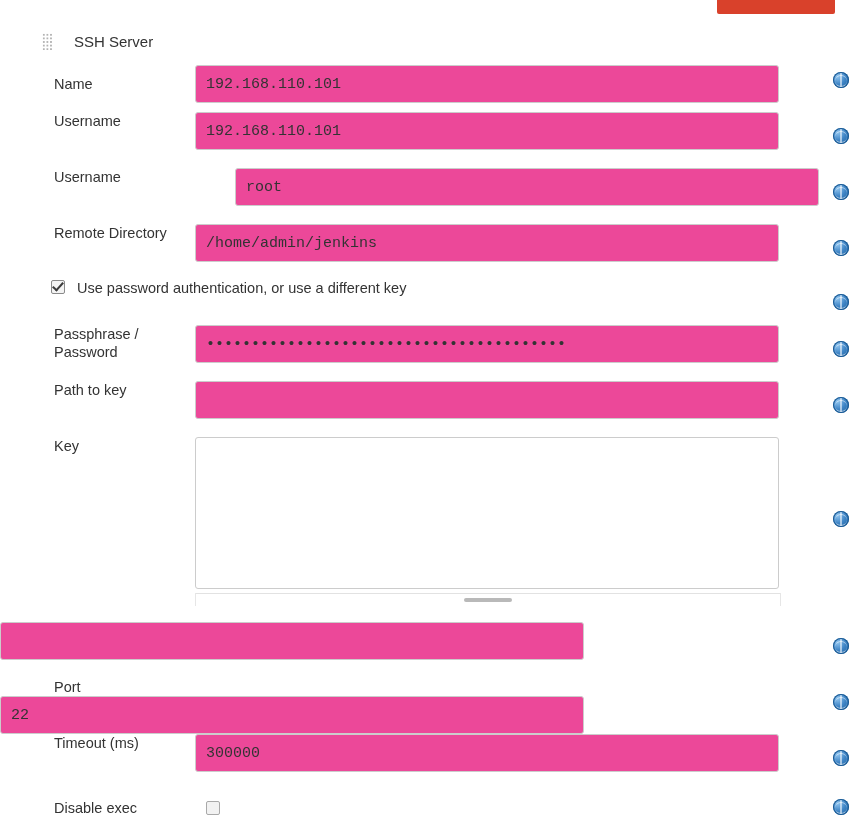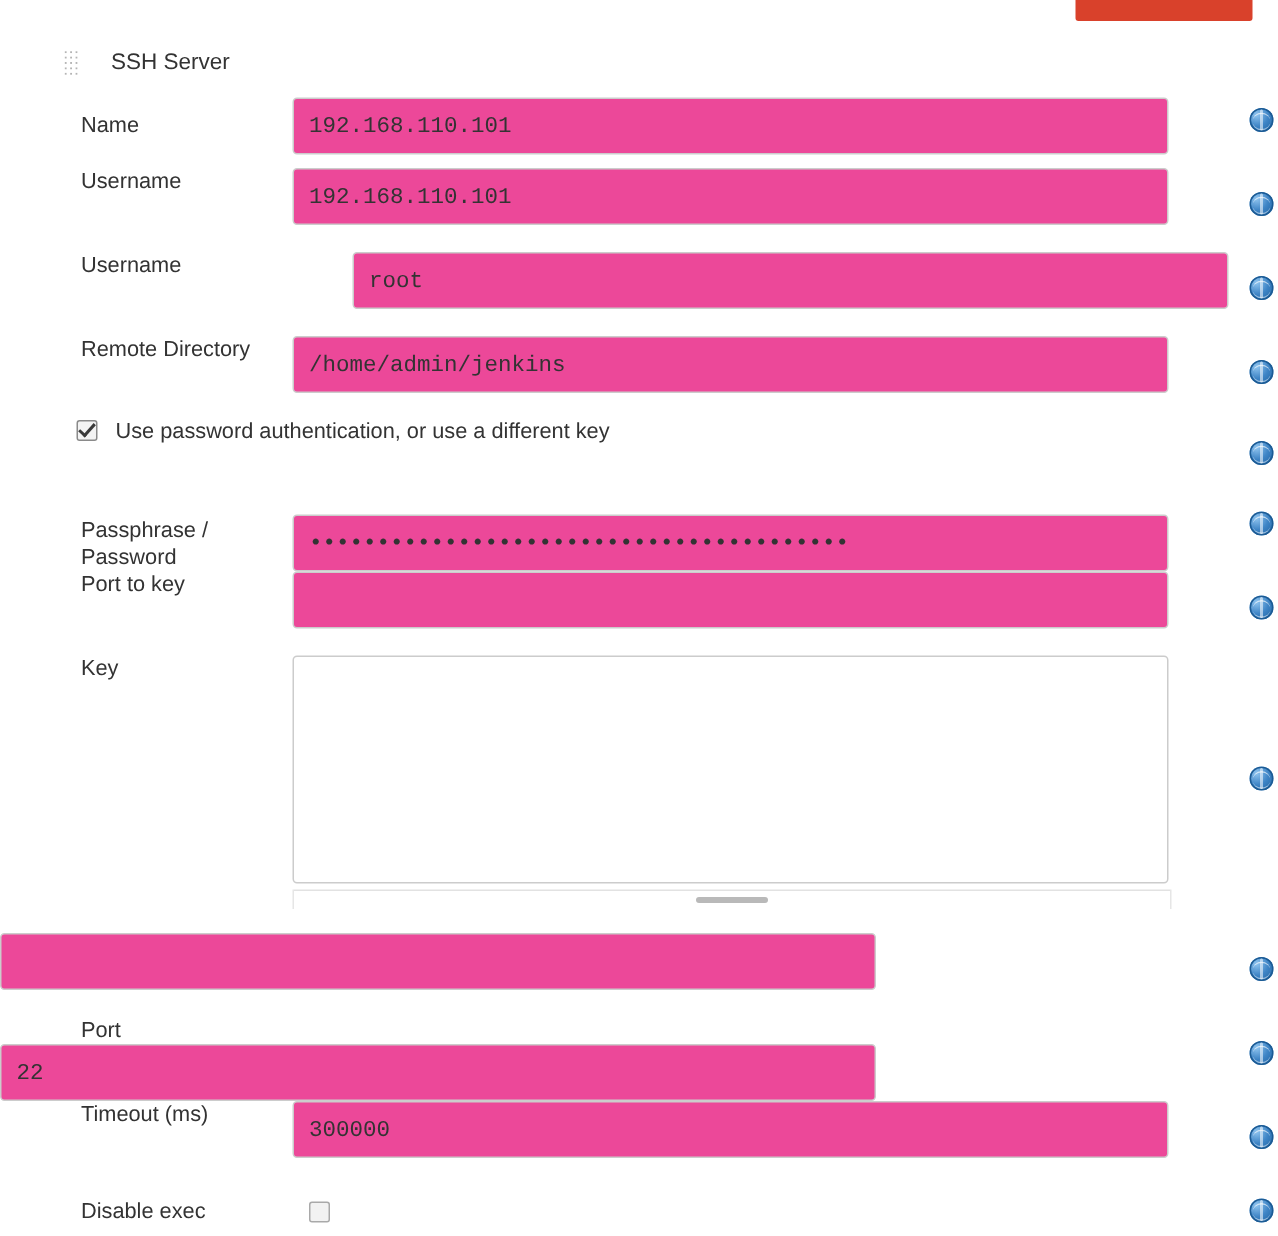--- a/index.html
+++ b/index.html
@@ -275,30 +275,30 @@
       </div>
       <span class="help-icon" style="top:16px;"></span>
     </div>
 
     <div class="checkbox-row" style="height:45px;">
       <input class="cb" type="checkbox" checked="" style="">
       <span class="cb-label">Use password authentication, or use a different key</span>
       <span class="help-icon" style="top:14px;"></span>
     </div>
 
-    <div class="row" style="height:56px;align-items:flex-end;">
+    <div class="row" style="height:56px;">
       <div class="row-label">Passphrase / Password</div>
       <div class="row-field">
         <input class="text-field pass-field" type="text" value="••••••••••••••••••••••••••••••••••••••••" style="">
       </div>
       <span class="help-icon" style="top:16px;"></span>
     </div>
 
     <div class="row" style="height:56px;">
-      <div class="row-label">Port to key</div>
+      <div class="row-label">Path to key</div>
       <div class="row-field">
         <input class="text-field" type="text" value="" style="">
       </div>
       <span class="help-icon" style="top:16px;"></span>
     </div>
 
     <div class="row" style="height:185px;">
       <div class="row-label">Key</div>
       <div class="row-field">
         <textarea class="key-field" style=""></textarea>

